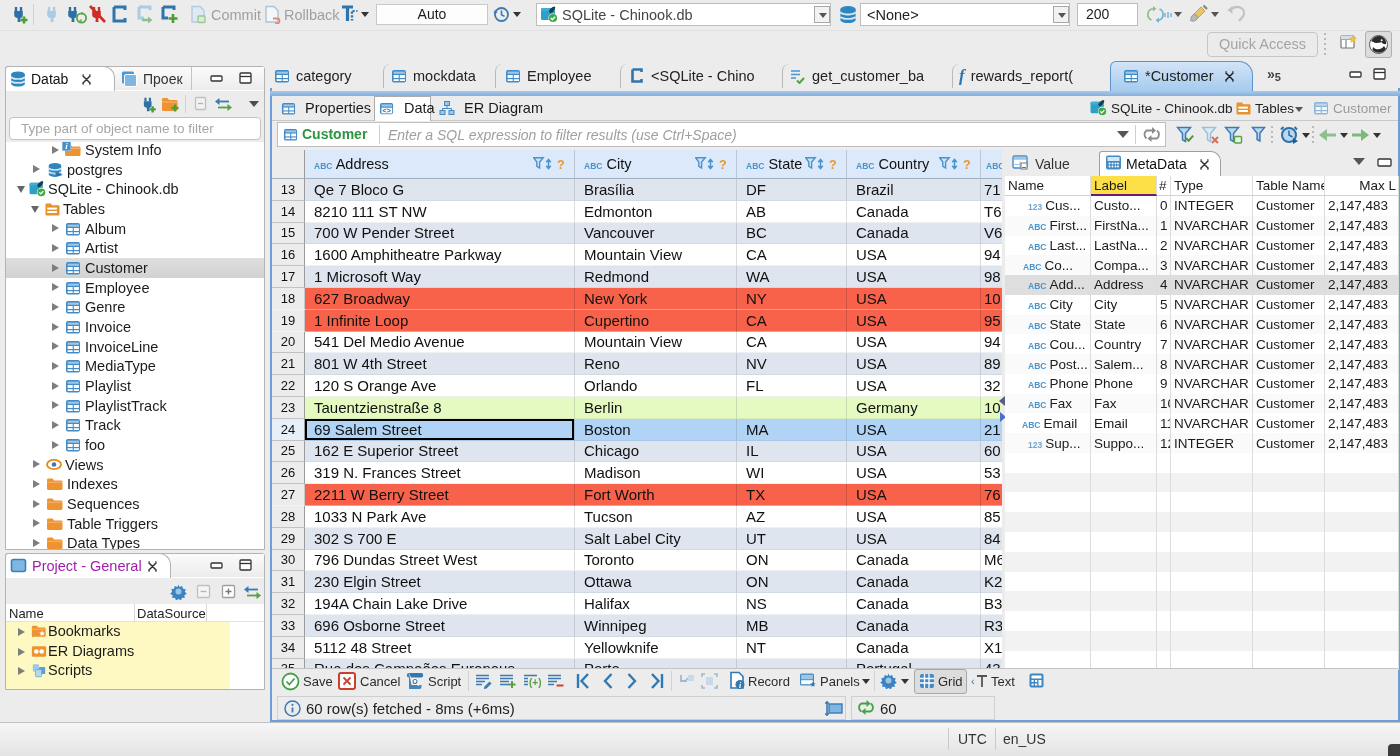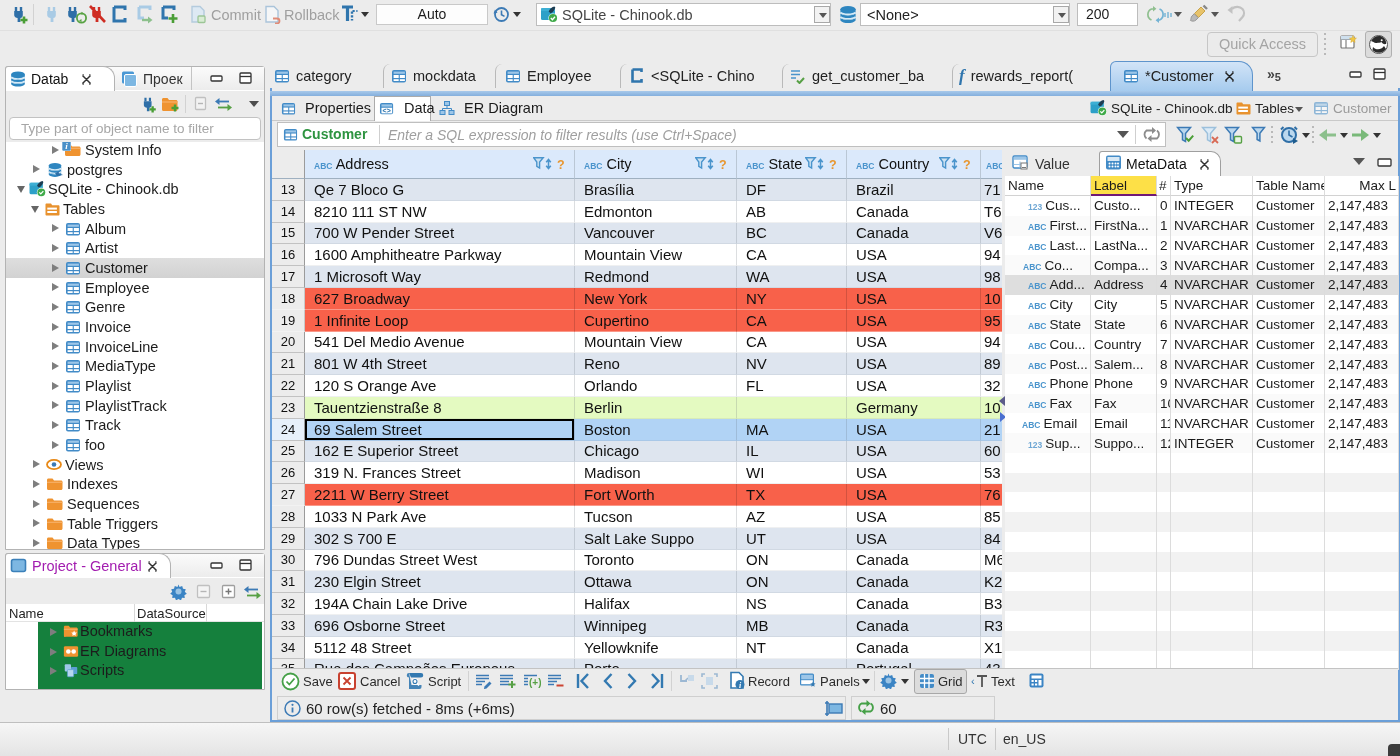--- a/index.html
+++ b/index.html
@@ -481,21 +481,21 @@
     <path d="M4 10.5h11" stroke="#57a045" stroke-width="1.8"></path>
     <path d="M13.5 7l4.5 3.5-4.5 3.5z" fill="#57a045"></path>
   </svg>
 
 <div class="abs" style="left:6px;top:604px;width:258px;height:18px;background:#fff;border-bottom:1px solid #e3e3e3;"></div>
 <div class="abs" style="left:9px;top:606px;font-size:13px;color:#222;">Name</div>
 <div class="abs" style="left:137px;top:606px;font-size:13px;color:#222;">DataSource</div>
 <div class="abs" style="left:134px;top:604px;width:1px;height:18px;background:#d8d8d8;"></div>
 <div class="abs" style="left:206px;top:604px;width:1px;height:18px;background:#d8d8d8;"></div>
 
-<div class="abs" style="left:6px;top:622px;width:224px;height:67px;background:#15803d;margin-left:32px;" id="tree2">
+<div class="abs" style="left:6px;top:622px;width:224px;height:67px;background:#fef9c3;" id="tree2">
   <div class="trow" style="top:0px;">
       <span class="arr-r" style="left:12px;top:6px;"></span>
     <svg class="abs" style="left:25px;top:2px" width="16" height="15" viewBox="0 0 18 16">
         <path d="M1 3c0-.8.6-1.5 1.5-1.5h4l1.5 2h7c.8 0 1.5.7 1.5 1.5v7.5c0 .8-.7 1.5-1.5 1.5h-12A1.5 1.5 0 0 1 1 12.5z" fill="#ef9330"></path>
         <path d="M1 5.5h15.5" stroke="#f7b36b" stroke-width="1.1"></path>
         <path d="M12.5 7l1 2 2.2.2-1.6 1.5.4 2.2-2-1.1-2 1.1.4-2.2-1.6-1.5 2.2-.2z" fill="#fff"></path>
       </svg>
     <span style="position:absolute;left:42px;top:1px;">Bookmarks</span>
     </div>
   <div class="trow" style="top:19.7px;">
@@ -849,21 +849,21 @@
           <td class="g">28</td>
           <td>1033 N Park Ave</td>
           <td>Tucson</td>
           <td>AZ</td>
           <td>USA</td>
           <td>85</td>
         </tr>
 <tr class="rb">
           <td class="g">29</td>
           <td>302 S 700 E</td>
-          <td>Salt Lake Suppo</td>
+          <td>Salt Label City</td>
           <td>UT</td>
           <td>USA</td>
           <td>84</td>
         </tr>
 <tr class="rw">
           <td class="g">30</td>
           <td>796 Dundas Street West</td>
           <td>Toronto</td>
           <td>ON</td>
           <td>Canada</td>

